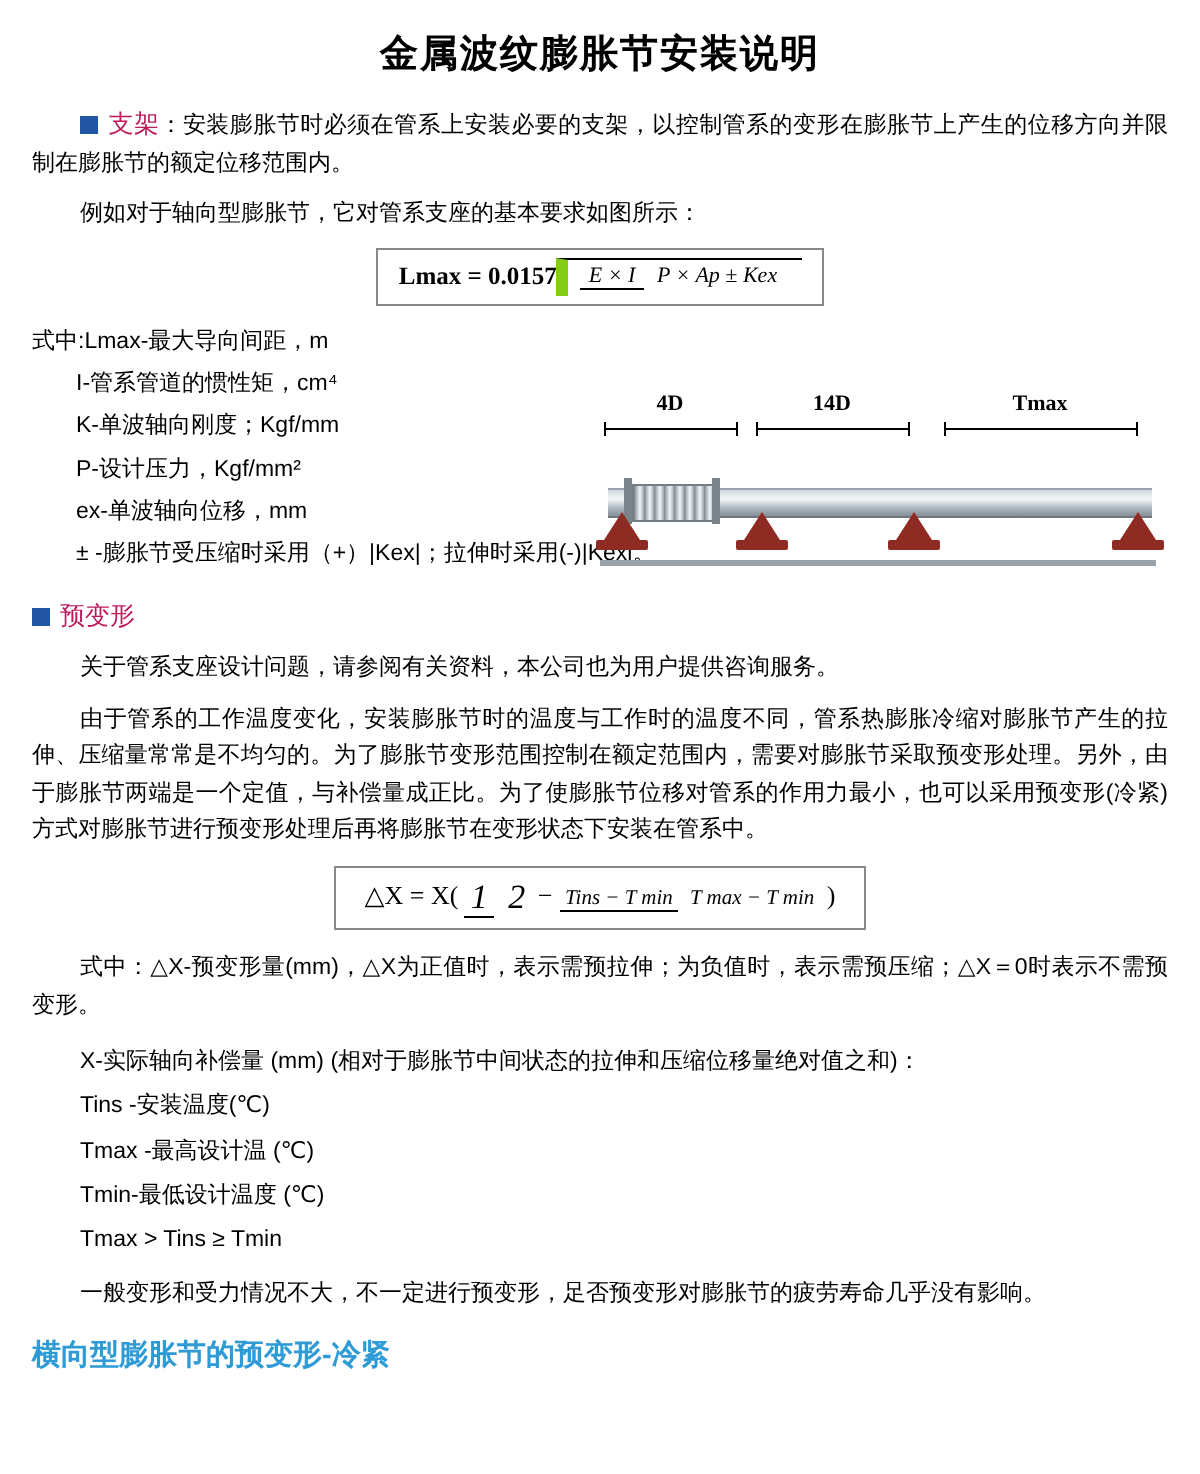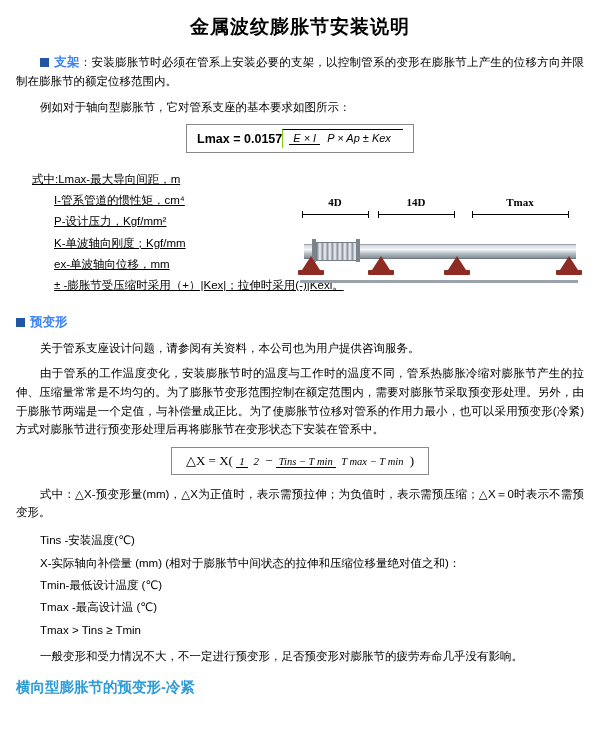--- a/index.html
+++ b/index.html
@@ -37,22 +37,22 @@
   }
   .indent{ text-indent:24px; }
   .sq{
     display:inline-block;
     width:9px;height:9px;
     background:#2255a4;
     margin-right:5px;
     vertical-align:-1px;
   }
   .h-blue{
-    color:#3b82f6;
-    font-weight:bold;
+    color:#be185d;
+    font-weight:normal;
     font-size:12.5px;
   }
   .h-sub{
     color:#2e9bd6;
     font-weight:bold;
     font-size:14.5px;
     margin:10px 0 6px 0;
   }
   .h-sub2{
     color:#2e9bd6;
@@ -66,47 +66,46 @@
     padding:4px 10px 4px 10px;
     font-family:"Liberation Serif","DejaVu Serif",serif;
   }
   .formula-wrap{
     text-align:center;
     margin:6px 0 8px 0;
   }
   .fml{
     display:inline-flex;
     align-items:center;
-    font-family:Liberation Sans, sans-serif;
+    font-family:Liberation Serif, serif;
     font-size:12.5px;
   }
   .fml b{font-weight:bold;}
   .sqrtbox{
     display:inline-flex;
     align-items:center;
-    border-left:1px solid #84cc16;
+    border-left:6px solid #84cc16;
     border-top:1px solid #000;
     padding:2px 8px 2px 6px;
     margin-left:0;
   }
   .frac{
     display:inline-block;
     text-align:center;
     vertical-align:middle;
     font-style:italic;
     font-size:11px;
     line-height:1.25;
   }
   .frac .num{ border-bottom:1px solid #000; padding:0 4px;}
   .frac .den{ padding:0 4px;}
   .legend{
     font-size:11.5px;
     line-height:1.85;
-    margin:16px;
-    text-decoration:underline;
+    margin:0;
   }
   .legend div{ white-space:nowrap; }
   .lg-ind{ padding-left:22px; }
   .diagram{
     position:absolute;
     right:16px;
     top:182px;
     width:290px;
     height:110px;
   }
@@ -192,21 +191,21 @@
     font-size:10.5px;
     line-height:1.25;
     font-style:italic;
   }
   .frac2 .num{border-bottom:1px solid #000;padding:0 3px;}
   .frac2 .den{padding:0 3px;}
   .half{
     display:inline-block;
     text-align:center;
     vertical-align:middle;
-    font-size:11px;
+    font-size:17px;
     line-height:1.2;
     font-style:italic;
   }
   .half .num{border-bottom:1px solid #000;padding:0 3px;}
   .half .den{padding:0 3px;}
   .list-line{
     font-size:11.5px;
     line-height:1.95;
     padding-left:24px;
   }
@@ -236,22 +235,22 @@
               <span class="den">P × Ap ± Kex</span>
             </span>
           </span>
         </span>
       </span>
     </div>
 
     <div class="legend">
       <div>式中:Lmax-最大导向间距，m</div>
       <div class="lg-ind">I-管系管道的惯性矩，cm⁴</div>
+      <div class="lg-ind">K-单波轴向刚度；Kgf/mm</div>
       <div class="lg-ind">P-设计压力，Kgf/mm²</div>
-      <div class="lg-ind">K-单波轴向刚度；Kgf/mm</div>
       <div class="lg-ind">ex-单波轴向位移，mm</div>
       <div class="lg-ind">± -膨胀节受压缩时采用（+）|Kex|；拉伸时采用(-)|Kexl。</div>
     </div>
 
     <p class="para" style="margin-top:10px;margin-bottom:4px;">
       <span class="sq"></span><span class="h-blue">预变形</span>
     </p>
 
     <p class="para indent" style="margin-top:6px;">关于管系支座设计问题，请参阅有关资料，本公司也为用户提供咨询服务。</p>
     <p class="para indent">由于管系的工作温度变化，安装膨胀节时的温度与工作时的温度不同，管系热膨胀冷缩对膨胀节产生的拉伸、压缩量常常是不均匀的。为了膨胀节变形范围控制在额定范围内，需要对膨胀节采取预变形处理。另外，由于膨胀节两端是一个定值，与补偿量成正比。为了使膨胀节位移对管系的作用力最小，也可以采用预变形(冷紧)方式对膨胀节进行预变形处理后再将膨胀节在变形状态下安装在管系中。</p>
@@ -268,24 +267,24 @@
         <span class="frac2">
           <span class="num">Tins − T min</span>
           <span class="den">T max − T min</span>
         </span>
         <span>)</span>
       </span>
     </div>
 
     <p class="para indent">式中：△X-预变形量(mm)，△X为正值时，表示需预拉伸；为负值时，表示需预压缩；△X＝0时表示不需预变形。</p>
 
+    <div class="list-line">X-实际轴向补偿量 (mm) (相对于膨胀节中间状态的拉伸和压缩位移量绝对值之和)：</div>
     <div class="list-line">Tins -安装温度(℃)</div>
-    <div class="list-line">X-实际轴向补偿量 (mm) (相对于膨胀节中间状态的拉伸和压缩位移量绝对值之和)：</div>
+    <div class="list-line">Tmax -最高设计温 (℃)</div>
     <div class="list-line">Tmin-最低设计温度 (℃)</div>
-    <div class="list-line">Tmax -最高设计温 (℃)</div>
     <div class="list-line">Tmax &gt; Tins ≥ Tmin</div>
 
     <p class="para indent" style="margin-top:6px;">一般变形和受力情况不大，不一定进行预变形，足否预变形对膨胀节的疲劳寿命几乎没有影响。</p>
 
     <div class="h-sub2">横向型膨胀节的预变形-冷紧</div>
 
   </div>
 
   <div class="diagram">
 

